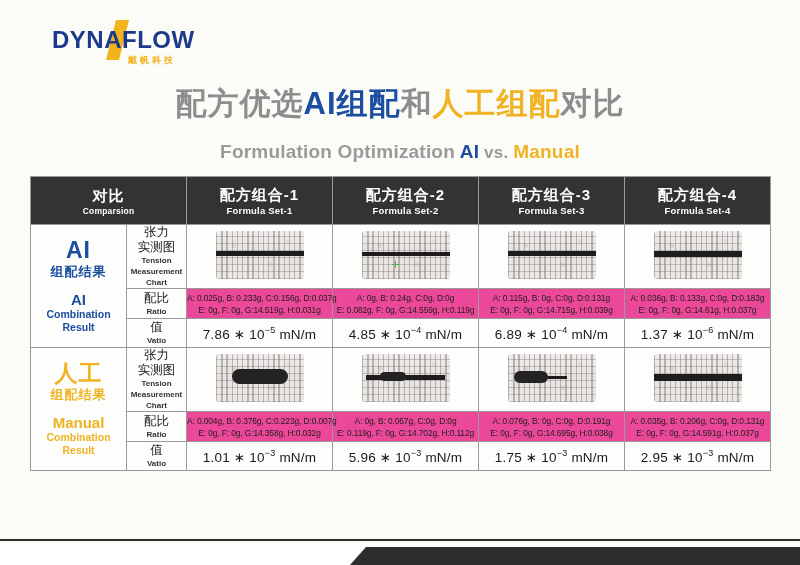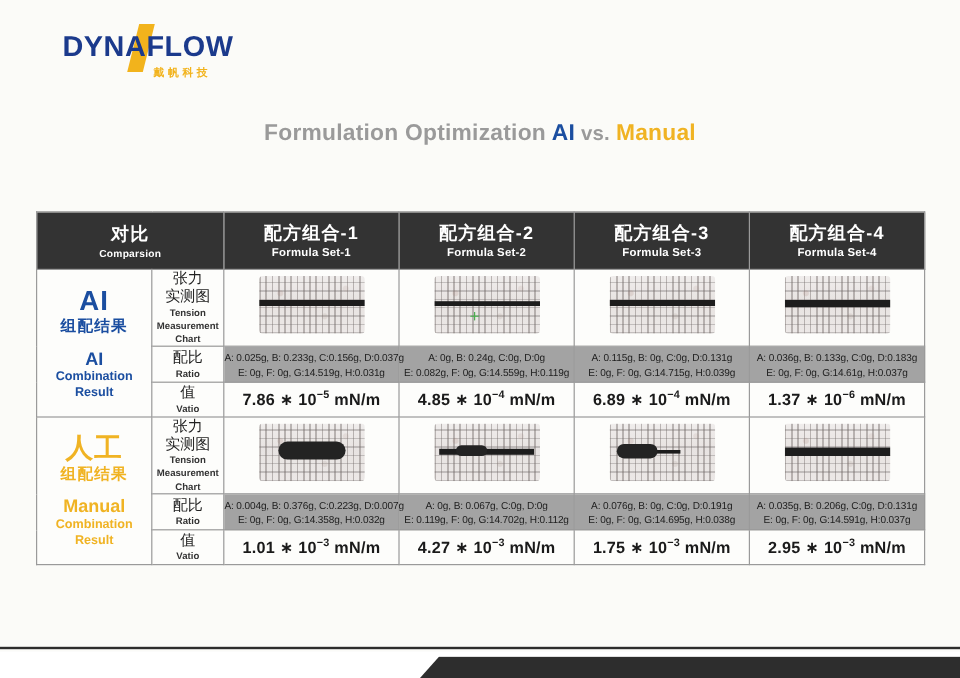--- a/index.html
+++ b/index.html
@@ -80,27 +80,27 @@
   .mn-col  { color:#f0b323; }
 
   
   .sub-cell { text-align:center; vertical-align:middle; background:#fdfdfb; padding:3px 2px; }
   .sub-cn { font-size:12.5px; font-weight:400; color:#222; line-height:15px; }
   .sub-en { font-size:8px; font-weight:700; color:#333; line-height:10px; margin-top:1px; }
 
   
   .img-cell { height:62px; text-align:center; vertical-align:middle; background:#fdfdfb; }
   .ratio-cell {
-    height:30px; text-align:center; vertical-align:middle; background:#a3a3a3;
+    height:30px; text-align:center; vertical-align:middle; background:#ec4899;
     font-size:8.4px; color:#1d1d1d; line-height:12px; letter-spacing:-0.1px;
     padding:2px 3px; white-space:nowrap;
   }
   .val-cell {
     height:29px; text-align:center; vertical-align:middle; background:#fdfdfb;
-    font-size:13.5px; font-weight:700; color:#1a1a1a; letter-spacing:0.2px;
+    font-size:13.5px; font-weight:400; color:#1a1a1a; letter-spacing:0.2px;
   }
   .val-cell sup { font-size:9px; }
 
   
   .tension {
     width:88px; height:48px; position:relative; display:inline-block;
     border-radius:3px; overflow:hidden;
     background:
       repeating-linear-gradient(90deg,
         rgba(120,112,110,0.45) 0px, rgba(120,112,110,0.45) 1.4px,
@@ -159,20 +159,23 @@
 
 <div class="logo-wrap">
   <div class="logo-main">
     <div class="logo-slash"></div>
     <div class="logo-text">DYNAFLOW</div>
   </div>
   <div class="logo-cn">戴帆科技</div>
 </div>
 
 <div class="title-block">
+  <div class="title-cn">
+    <span class="t-gray">配方优选</span><span class="t-blue">AI组配</span><span class="t-gray">和</span><span class="t-gold">人工组配</span><span class="t-gray">对比</span>
+  </div>
   <div class="title-en">
     <span>Formulation Optimization </span><span class="t-blue2">AI</span><span class="vs"> vs. </span><span class="t-gold2">Manual</span>
   </div>
 </div>
 
 <table class="grid">
   <colgroup>
     <col class="c-label">
       <col class="c-sub">
     <col class="c-data">
@@ -348,21 +351,21 @@
         <div class="sub-cn">值</div>
         <div class="sub-en">Vatio</div>
       </td>
       <td class="val-cell">
         <span>1.01</span>
         <span>∗</span>
         <span>10</span><sup>−3</sup>
         <span>mN/m</span>
       </td>
       <td class="val-cell">
-        <span>4.27</span>
+        <span>5.96</span>
         <span>∗</span>
         <span>10</span><sup>−3</sup>
         <span>mN/m</span>
       </td>
       <td class="val-cell">
         <span>1.75</span>
         <span>∗</span>
         <span>10</span><sup>−3</sup>
         <span>mN/m</span>
       </td>

